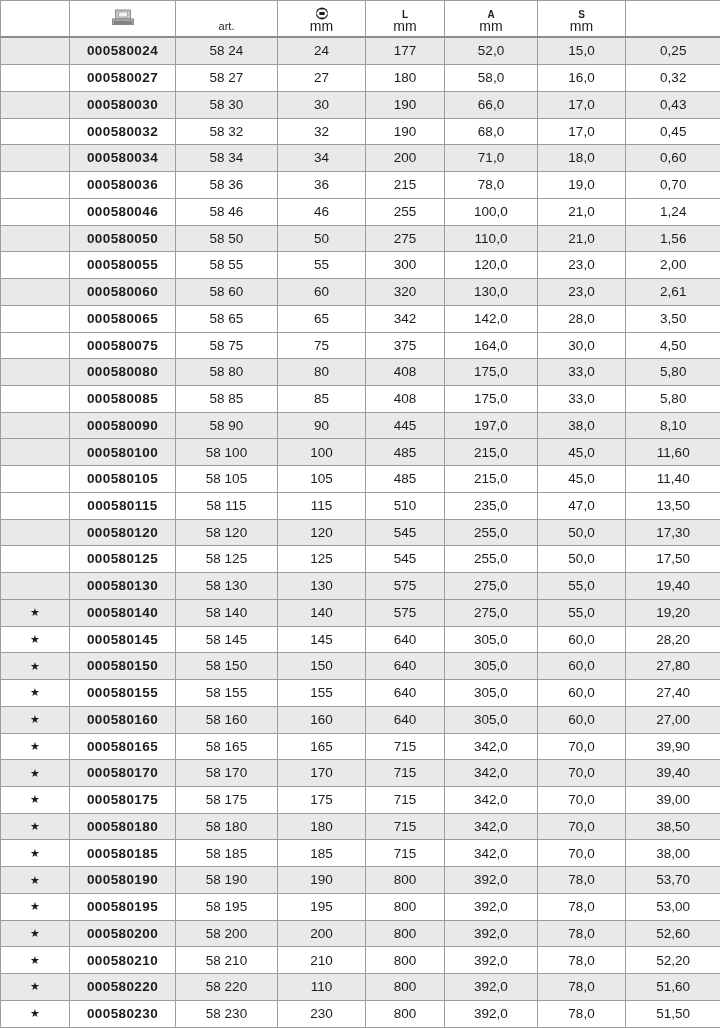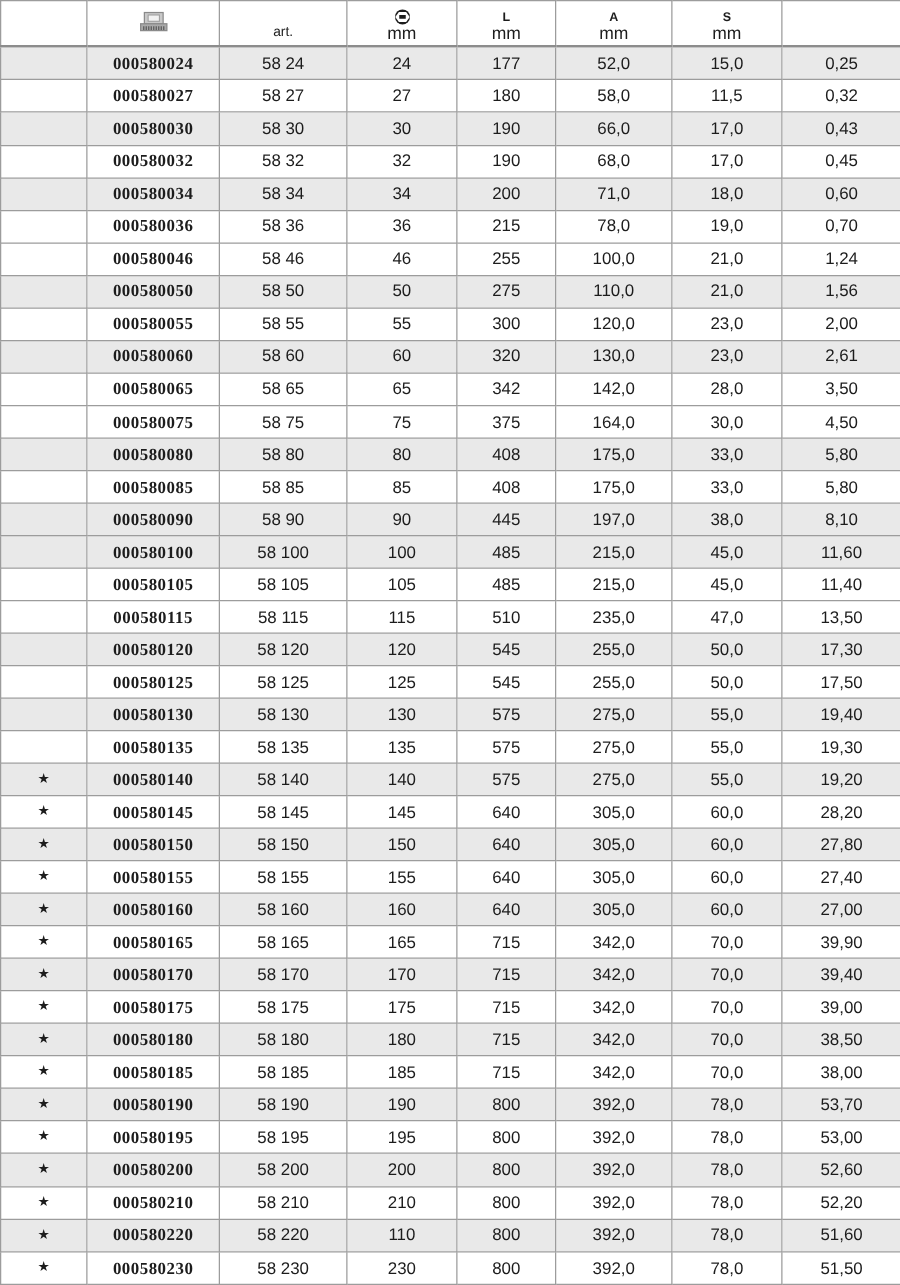--- a/index.html
+++ b/index.html
@@ -38,21 +38,21 @@
     justify-content:flex-end;height:35px;box-sizing:border-box;
     padding-bottom:4px;gap:1px;
   }
   .hcell.center{justify-content:center;padding-bottom:2px;}
   .h-letter{font-size:10px;font-weight:bold;line-height:11px;}
   .h-mm{font-size:14px;line-height:11px;}
   .h-art{font-size:11px;line-height:12px;}
 
   tbody td{font-size:13.5px;line-height:1;}
   tbody tr.stripe td{background:#e9e9e9;}
-  td.ean-cell{font-weight:bold;letter-spacing:0.4px;font-family:Liberation Serif, serif;}
+  td.ean-cell{font-weight:bold;letter-spacing:0.4px;}
   td.star-cell{font-size:11px;}
 
   .icon-svg{display:block;}
 </style>
 </head>
 <body>
 
 <div class="page">
   <table class="catalog">
     <colgroup>
@@ -147,21 +147,21 @@
           <td class="s-dim-cell">15,0</td>
           <td class="weight-cell">0,25</td>
         </tr>
         <tr>
           <td class="star-cell"></td>
           <td class="ean-cell">000580027</td>
           <td class="art-cell">58 27</td>
           <td class="size-cell">27</td>
           <td class="length-cell">180</td>
           <td class="a-dim-cell">58,0</td>
-          <td class="s-dim-cell">11,5</td>
+          <td class="s-dim-cell">16,0</td>
           <td class="weight-cell">0,32</td>
         </tr>
         <tr class="stripe">
           <td class="star-cell"></td>
           <td class="ean-cell">000580030</td>
           <td class="art-cell">58 30</td>
           <td class="size-cell">30</td>
           <td class="length-cell">190</td>
           <td class="a-dim-cell">66,0</td>
           <td class="s-dim-cell">17,0</td>
@@ -340,30 +340,20 @@
         <tr class="stripe">
           <td class="star-cell"></td>
           <td class="ean-cell">000580130</td>
           <td class="art-cell">58 130</td>
           <td class="size-cell">130</td>
           <td class="length-cell">575</td>
           <td class="a-dim-cell">275,0</td>
           <td class="s-dim-cell">55,0</td>
           <td class="weight-cell">19,40</td>
         </tr>
-        <tr>
-          <td class="star-cell"></td>
-          <td class="ean-cell">000580135</td>
-          <td class="art-cell">58 135</td>
-          <td class="size-cell">135</td>
-          <td class="length-cell">575</td>
-          <td class="a-dim-cell">275,0</td>
-          <td class="s-dim-cell">55,0</td>
-          <td class="weight-cell">19,30</td>
-        </tr>
         <tr class="stripe">
           <td class="star-cell">★</td>
           <td class="ean-cell">000580140</td>
           <td class="art-cell">58 140</td>
           <td class="size-cell">140</td>
           <td class="length-cell">575</td>
           <td class="a-dim-cell">275,0</td>
           <td class="s-dim-cell">55,0</td>
           <td class="weight-cell">19,20</td>
         </tr>

